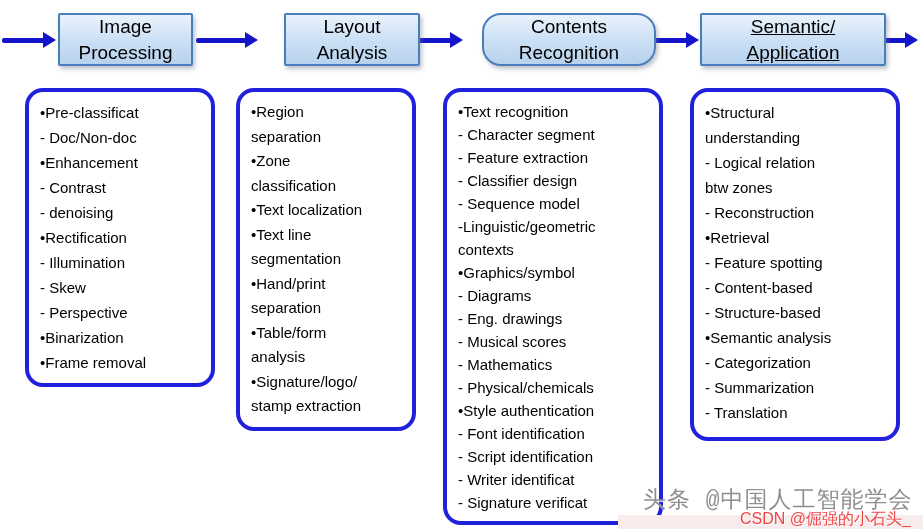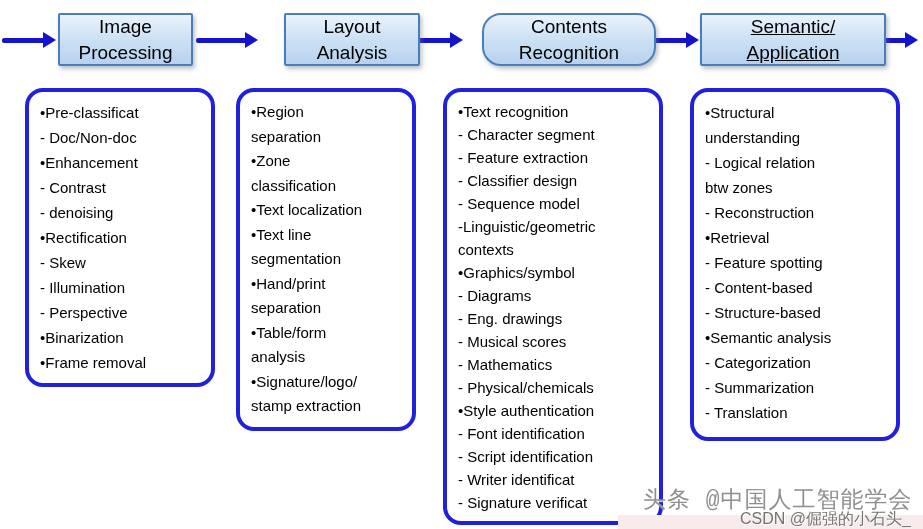--- a/index.html
+++ b/index.html
@@ -45,21 +45,21 @@
   .dbox.d3{left:443px;top:88px;width:220px;height:437px;line-height:23px;}
   .dbox.d4{left:690px;top:88px;width:210px;height:353px;line-height:25px;}
   
   .pinkbar{position:absolute;left:618px;top:515px;width:305px;height:14px;background:#f8ebec;}
   .wm1{
     position:absolute;left:643px;top:484px;font-size:23px;letter-spacing:1px;
     color:#8f8f8f;text-shadow:1px 1px 1px #ffffff;font-family:Liberation Mono, monospace;
   }
   .wm2{
     position:absolute;left:740px;top:509px;font-size:16px;
-    color:#737373;text-shadow:1px 1px 0 #ffffff;
+    color:#ef4444;text-shadow:1px 1px 0 #ffffff;
   }
 </style>
 </head>
 <body>
 
 <div id="canvas">
 
   <div class="arrow a0">
     <span class="shaft"></span>
     <span class="head"></span>
@@ -91,22 +91,22 @@
 Application</div>
 
   <div class="dbox d1">
 
   <div class="line">•Pre-classificat</div>
       <div class="line">- Doc/Non-doc</div>
       <div class="line">•Enhancement</div>
       <div class="line">- Contrast</div>
       <div class="line">- denoising</div>
       <div class="line">•Rectification</div>
+      <div class="line">- Illumination</div>
       <div class="line">- Skew</div>
-      <div class="line">- Illumination</div>
       <div class="line">- Perspective</div>
       <div class="line">•Binarization</div>
       <div class="line">•Frame removal</div>
     </div>
   <div class="dbox d2">
 
   <div class="line">•Region</div>
       <div class="line">separation</div>
       <div class="line">•Zone</div>
       <div class="line">classification</div>

